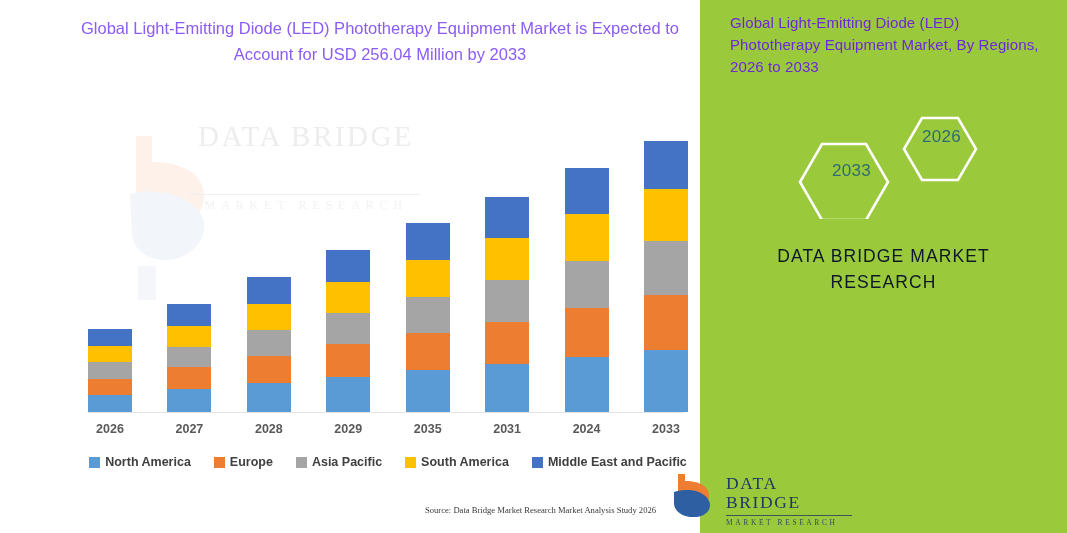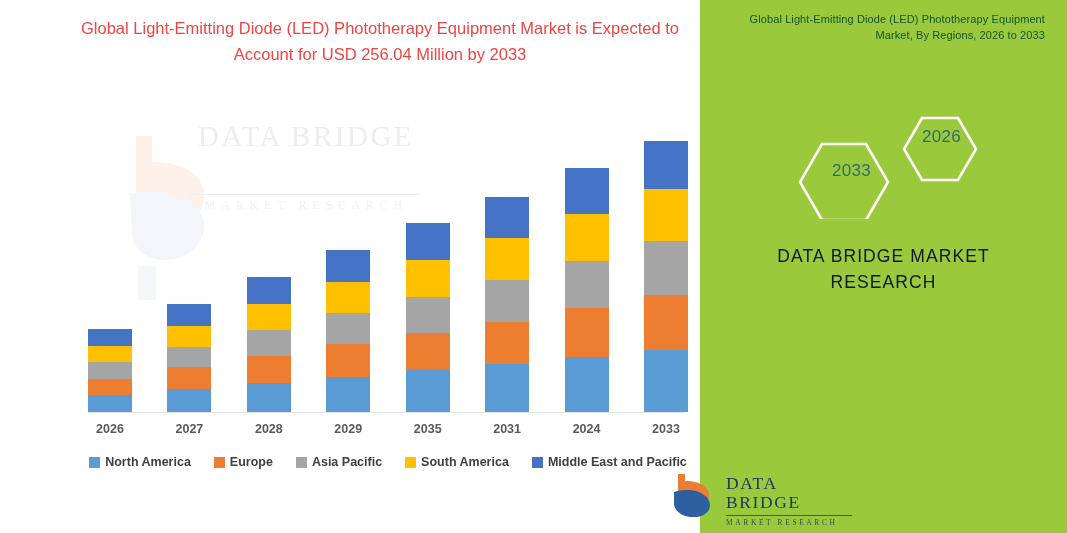--- a/index.html
+++ b/index.html
@@ -14,22 +14,22 @@
   
   .green-panel{
     position:absolute;top:0;right:0;width:367px;height:533px;
     background:#9ACA3C;overflow:hidden;
   }
   .green-panel .curve{
     position:absolute;top:0;left:-52px;width:110px;height:533px;
   }
   .panel-title{
     position:absolute;top:12px;left:30px;right:22px;
-    color:#14532d;font-size:11px;line-height:1.45;
-    text-align:right;font-weight:400;letter-spacing:.1px;
+    color:#6d28d9;font-size:15px;line-height:1.45;
+    text-align:left;font-weight:400;letter-spacing:.1px;
   }
   .hex-wrap{position:absolute;top:104px;left:90px;width:250px;height:115px;}
   .hex-label{
     position:absolute;color:#2F6B73;font-size:17px;font-weight:400;
     letter-spacing:.3px;
   }
   .hex-2033{left:42px;top:57px;}
   .hex-2026{left:132px;top:23px;}
   .dbmr-text{
     position:absolute;top:243px;left:0;width:367px;text-align:center;
@@ -47,21 +47,21 @@
   }
   .logo-rule{width:126px;height:1px;background:#1F3864;margin:2px 0 2px 0;opacity:.8;}
   .logo-sub{
     color:#1F3864;font-size:7.5px;letter-spacing:2.6px;
     font-family:"Liberation Serif",serif;opacity:.85;
   }
 
   
   .chart-title{
     position:absolute;top:16px;left:60px;width:640px;text-align:center;
-    color:#ef4444;font-size:16.5px;line-height:1.55;font-weight:400;
+    color:#8b5cf6;font-size:16.5px;line-height:1.55;font-weight:400;
   }
   .watermark{
     position:absolute;left:126px;top:128px;width:290px;height:175px;
     pointer-events:none;
   }
   .wm-text{
     position:absolute;left:60px;top:-8px;width:240px;text-align:center;
     color:#EDEDEF;font-size:29px;letter-spacing:2.5px;
     font-family:"Liberation Serif",serif;
   }
@@ -218,20 +218,21 @@
         <span class="legend-swatch" style="background: rgb(255, 192, 0);"></span>
         <span class="legend-label">South America</span>
       </div>
       <div class="legend-item">
         <span class="legend-swatch" style="background: rgb(68, 114, 196);"></span>
         <span class="legend-label">Middle East and Pacific</span>
       </div>
     </div>
 
   <div class="footer">
+    <div class="footer-right">Source: Data Bridge Market Research  Market Analysis Study 2026</div>
   </div>
 
   <div class="green-panel">
     <svg class="curve" viewBox="0 0 110 533" preserveAspectRatio="none">
       <path d="M110,0 L54,0 C54,0 0,140 0,266 C0,392 54,533 54,533 L110,533 Z" fill="#9ACA3C"></path>
     </svg>
 
     <div class="panel-title">Global Light-Emitting Diode (LED) Phototherapy Equipment Market, By Regions, 2026 to 2033</div>
 
     <div class="hex-wrap">

